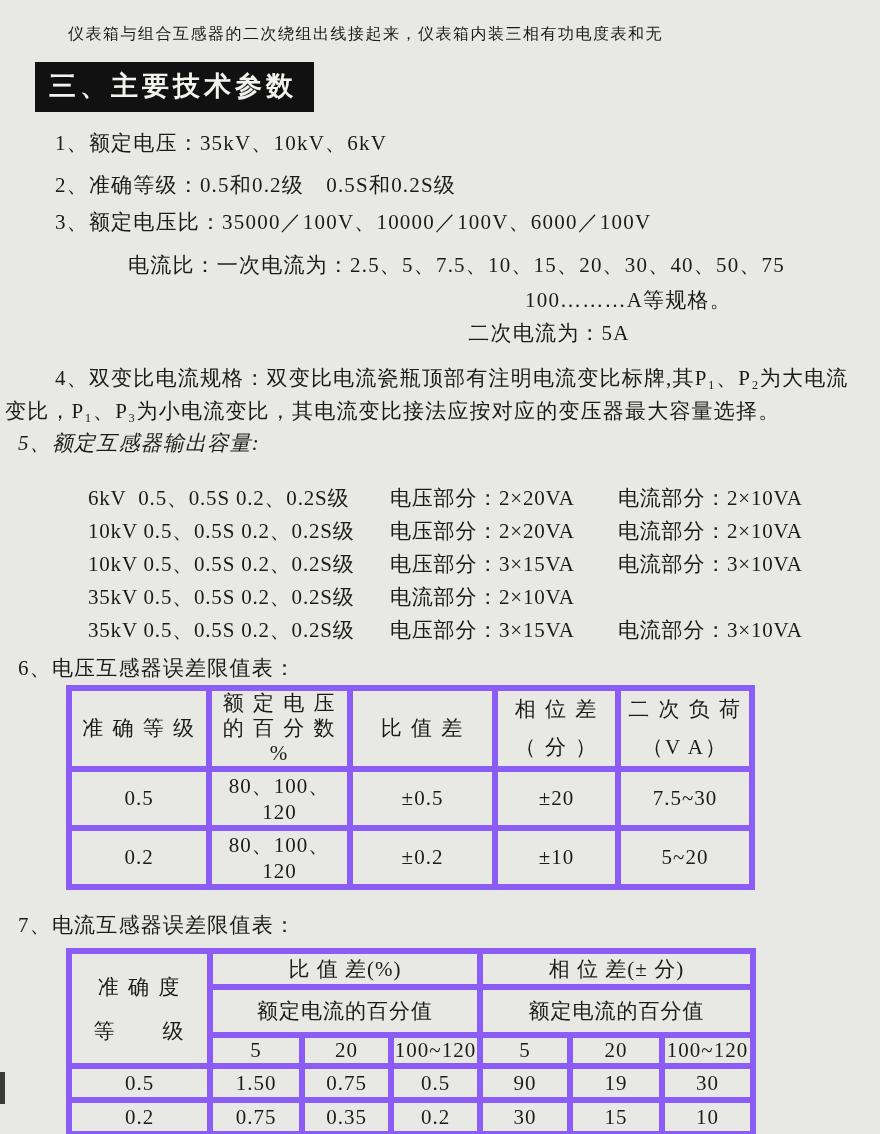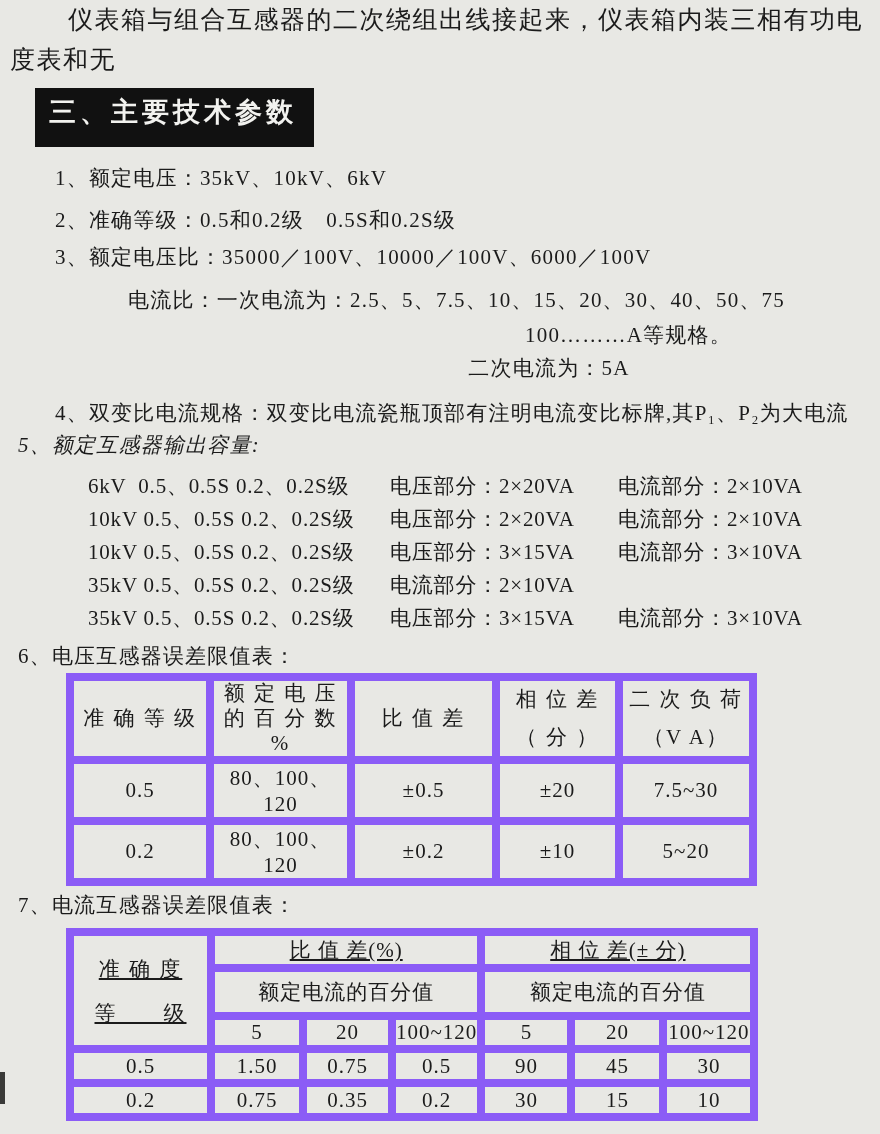--- a/index.html
+++ b/index.html
@@ -1,54 +1,54 @@
 <!DOCTYPE html>
 <html><head>
 <meta charset="utf-8">
 <style>
   html,body{margin:0;padding:0;}
   body{
     width:880px;height:1134px;overflow:hidden;position:relative;
     background:#e8e8e4;color:#1b1b1b;
     font-family:"Liberation Serif","DejaVu Serif",serif;
   }
-  .intro{margin:0 16px 0 10px;font-size:25px;line-height:40px;letter-spacing:1.5px;}
+  .intro{padding-top:14px;margin:0 16px 0 10px;font-size:16px;line-height:40px;letter-spacing:1.5px;}
   .intro .l1{display:block;text-indent:58px;}
   .intro .l2{display:block;}
   .sec-title{
     display:table;margin:8px 0 0 35px;background:#111111;color:#f2f2ef;
-    font-size:27px;font-weight:bold;letter-spacing:4px;padding:6px 17px 17px 14px;
+    font-size:27px;font-weight:bold;letter-spacing:4px;padding:6px 17px 8px 14px;
     font-family:"Liberation Sans","DejaVu Sans",sans-serif;
   }
   .item{font-size:21px;line-height:30px;letter-spacing:1.2px;white-space:pre;}
   .m1{margin:16px 0 0 55px;}
   .m2{margin:12px 0 0 55px;}
   .m3{margin:7px 0 0 55px;}
   .m3a{margin:13px 0 0 128px;}
   .m3b{margin:5px 0 0 525px;}
   .m3c{margin:3px 0 0 218px;text-align:center;}
   .p4{margin:14px 6px 0 5px;font-size:21px;line-height:33px;letter-spacing:1.2px;}
   .p4 .l1{display:block;text-indent:50px;}
   .m5{margin:0 0 0 18px;font-style:italic;}
-  .cap{margin-top:10px;}
+  .cap{margin-top:24px;}
   .cap-row{display:flex;margin-left:88px;font-size:21px;line-height:33px;letter-spacing:0.8px;white-space:pre;}
   .cap-spec{width:302px;}
   .cap-volt{width:228px;}
   .m6{margin:6px 0 0 18px;}
-  .m7{margin:4px 0 0 18px;}
+  .m7{margin:20px 0 0 18px;}
   .m8{margin:10px 0 0 8px;}
   table{border-collapse:collapse;margin-left:66px;table-layout:fixed;}
-  td{border:8px solid #8b5cf6;text-align:center;vertical-align:middle;padding:0;font-size:21px;letter-spacing:1px;}
+  td{border:6px solid #8b5cf6;text-align:center;vertical-align:middle;padding:0;font-size:21px;letter-spacing:1px;}
   .t1{margin-top:2px;}
   .t1 tr.head{height:80px;}
   .t1 tr.data{height:38px;}
   .hl{line-height:25px;letter-spacing:2px;}
   .hgap{margin-top:13px;}
   .t2{margin-top:8px;}
-  .t2 tr.r1{height:36px;text-decoration:underline;}
+  .t2 tr.r1{height:36px;}
   .t2 tr.r2{height:48px;}
   .t2 tr.r3{height:31px;}
   .t2 tr.data{height:34px;}
   .corner div{line-height:44px;letter-spacing:2px;}
   .scan-edge{position:absolute;left:0;top:1072px;width:5px;height:32px;background:#3a3a38;}
 </style>
 </head>
 <body>
 
 <div class="intro">
@@ -59,20 +59,21 @@
 
 <div class="item m1">1、额定电压：35kV、10kV、6kV</div>
 <div class="item m2">2、准确等级：0.5和0.2级　0.5S和0.2S级</div>
 <div class="item m3">3、额定电压比：35000／100V、10000／100V、6000／100V</div>
 <div class="item m3a">电流比：一次电流为：2.5、5、7.5、10、15、20、30、40、50、75</div>
 <div class="item m3b">100………A等规格。</div>
 <div class="item m3c">二次电流为：5A</div>
 
 <div class="p4">
   <span class="l1">4、双变比电流规格：双变比电流瓷瓶顶部有注明电流变比标牌,其P₁、P₂为大电流</span>
+  <span class="l2">变比，P₁、P₃为小电流变比，其电流变比接法应按对应的变压器最大容量选择。</span>
 </div>
 
 <div class="item m5">5、额定互感器输出容量:</div>
 
 <div class="cap">
   <div class="cap-row">
     <span class="cap-spec">6kV  0.5、0.5S 0.2、0.2S级</span>
     <span class="cap-volt">电压部分：2×20VA</span>
     <span class="cap-curr">电流部分：2×10VA</span>
   </div>
@@ -178,21 +179,21 @@
     <td>5</td>
     <td>20</td>
     <td>100~120</td>
   </tr>
   <tr class="data">
     <td>0.5</td>
     <td>1.50</td>
     <td>0.75</td>
     <td>0.5</td>
     <td>90</td>
-    <td>45</td>
+    <td>19</td>
     <td>30</td>
   </tr>
   <tr class="data">
     <td>0.2</td>
     <td>0.75</td>
     <td>0.35</td>
     <td>0.2</td>
     <td>30</td>
     <td>15</td>
     <td>10</td>

